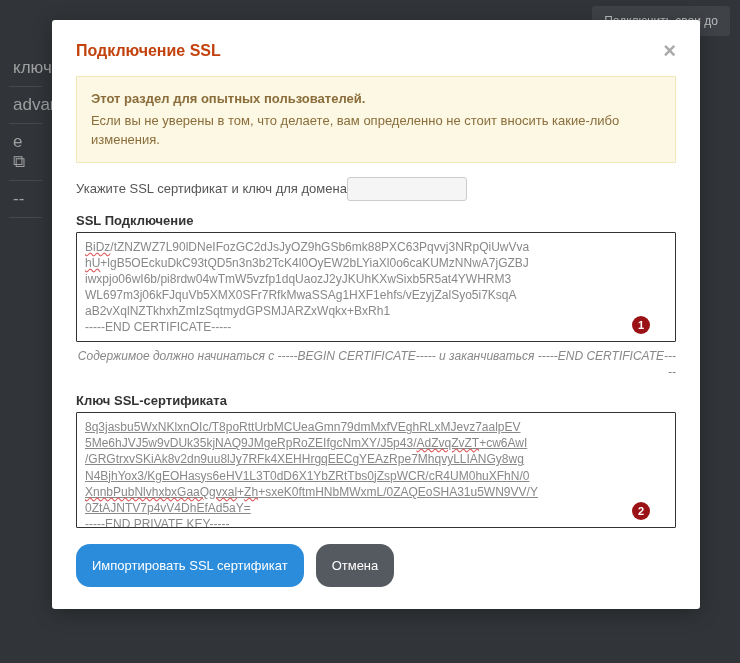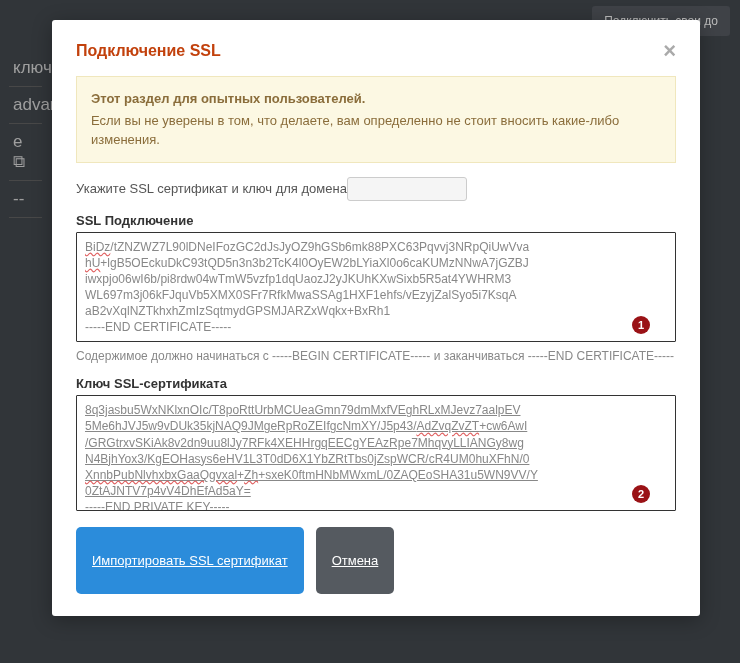--- a/index.html
+++ b/index.html
@@ -30,29 +30,29 @@
   .field-label { font-size: 13px; font-weight: bold; color: #333; margin-bottom: 4px; display: block; }
   .cert-area-wrap { position: relative; margin-bottom: 6px; }
   .cert-area {
     width: 100%; height: 110px; border: 1px solid #333; border-radius: 1px;
     padding: 6px 22px 6px 8px; font-family: Arial, sans-serif; font-size: 12px;
     color: #888; line-height: 1.35; resize: none; overflow-y: scroll;
     word-break: break-all;
   }
   .cert-area.second { height: 116px; text-decoration: underline; }
   .underline-red { text-decoration: underline; text-decoration-color: #e06060; text-decoration-style: wavy; }
-  .hint { font-size: 12px; color: #888; text-align: left; margin-bottom: 12px; line-height: 1.4; }
+  .hint { font-size: 12px; font-style: italic; color: #888; text-align: right; margin-bottom: 12px; line-height: 1.4; }
   .badge {
     position: absolute; right: 26px; bottom: 8px; width: 18px; height: 18px;
     background: #9a1216; color: #fff; border-radius: 50%;
     display: flex; align-items: center; justify-content: center;
     font-size: 11px; font-weight: bold;
   }
   .footer { display: flex; gap: 12px; margin-top: 16px; }
-  .btn { padding: 26px 16px; font-size: 13px; border: none; border-radius: 5px; cursor: pointer; text-decoration: underline; }
+  .btn { padding: 14px 16px; font-size: 13px; border: none; border-radius: 14px; cursor: pointer; }
   .btn-primary { background: #2b8cdb; color: #fff; font-weight: 500; }
   .btn-secondary { background: #555a60; color: #fff; }
 </style>
 </head>
 <body>
 
 <div class="bg-top-btn">Подключить свои до</div>
 <div class="bg-left">
   <div>ключе</div>
   <div>advants</div>

